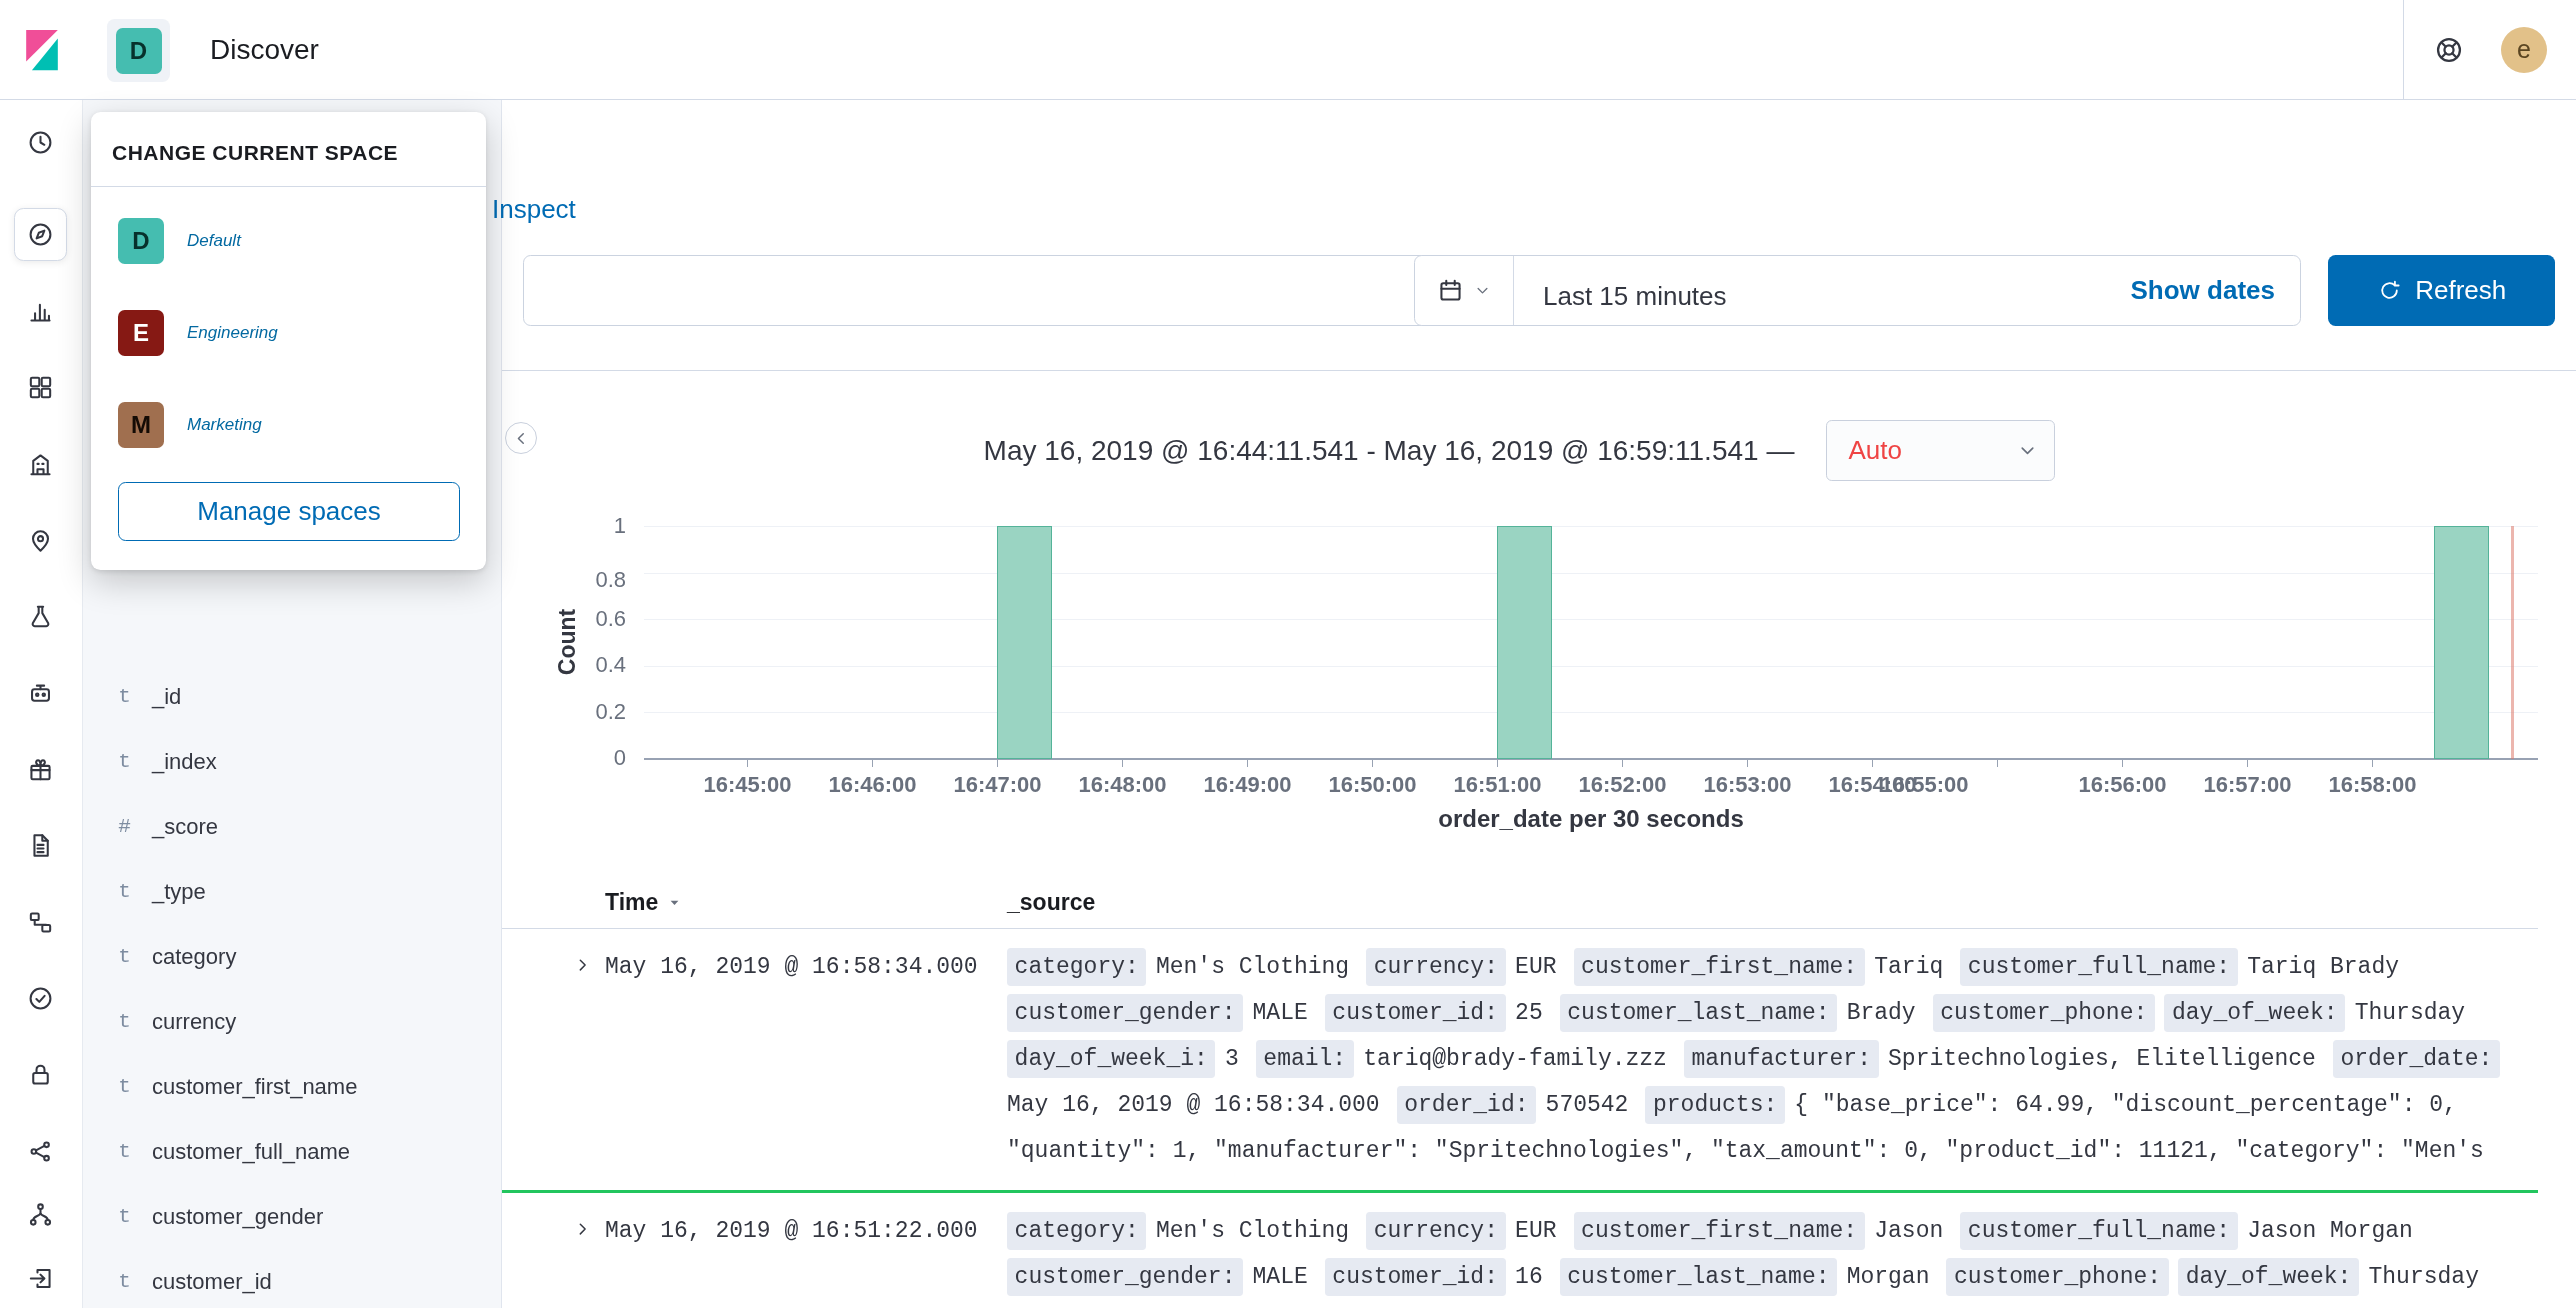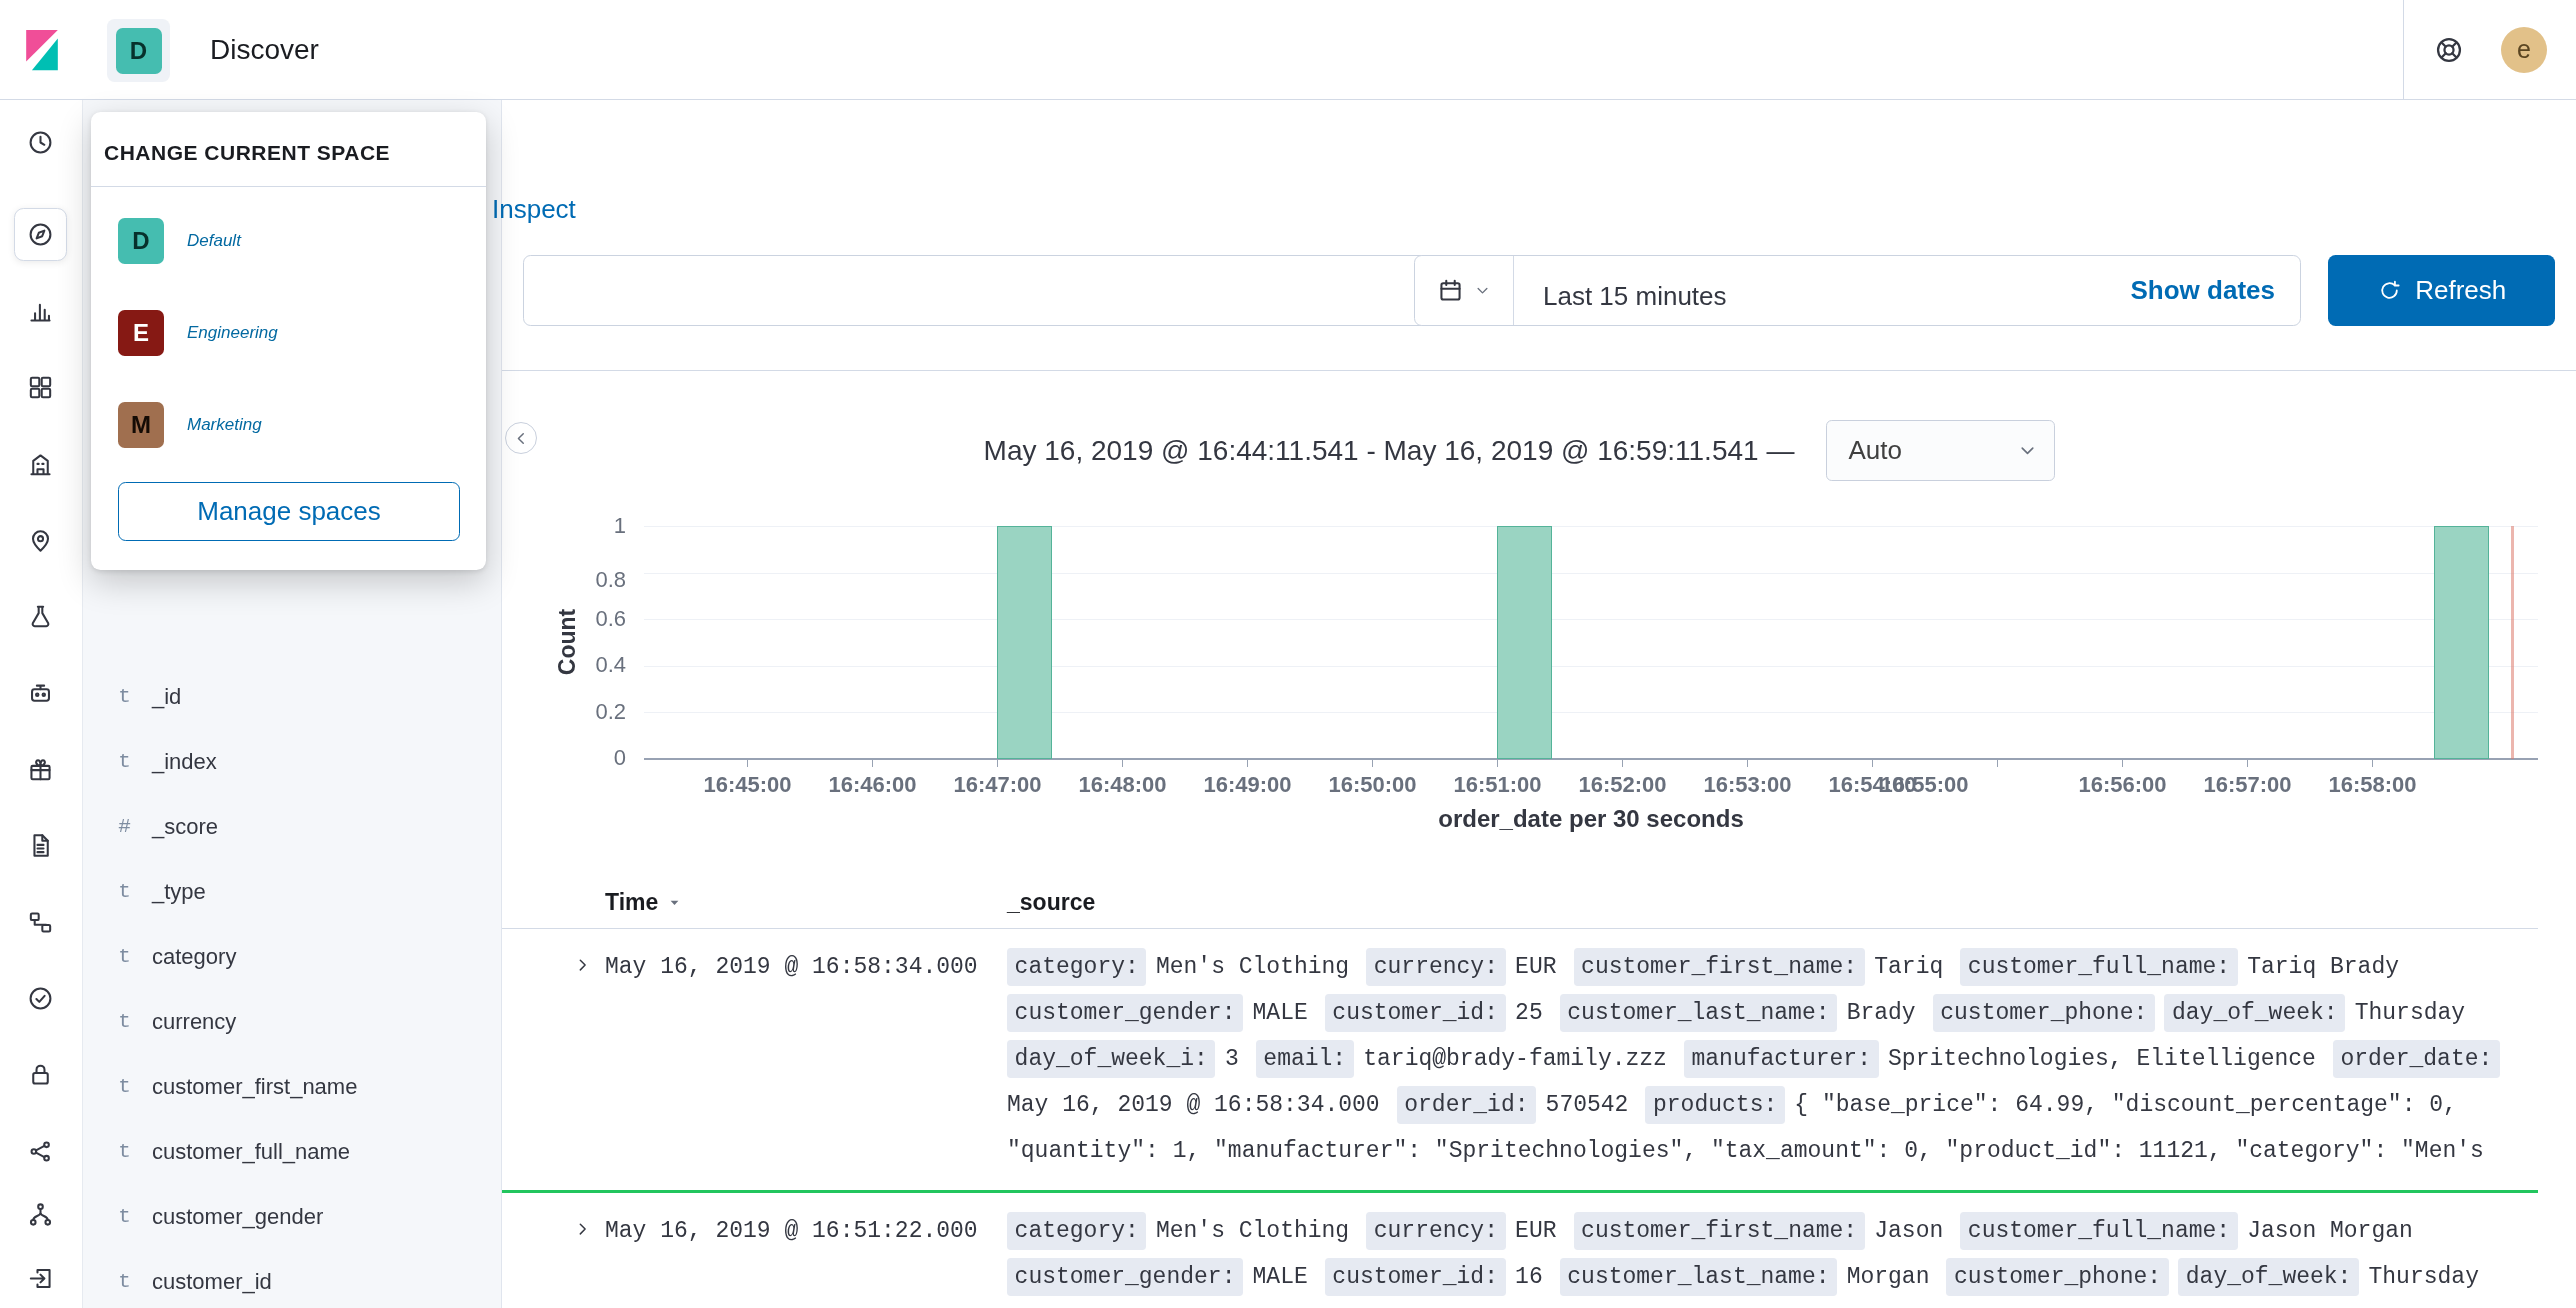--- a/index.html
+++ b/index.html
@@ -35,21 +35,21 @@
   .sidebar{position:absolute;left:82px;top:99px;width:419px;bottom:0;background:#F5F7FA;
            border-right:1px solid #E0E5EE;z-index:4;}
   .fields{position:absolute;left:0;right:0;top:565px;}
   .field-row{height:65px;display:flex;align-items:center;padding-left:32px;gap:17px;cursor:pointer;}
   .field-type{font-family:"Liberation Mono",monospace;font-size:21px;color:#7D8CA0;width:21px;text-align:center;}
   .field-name{font-size:22px;color:#343741;}
 
   
   .popover{position:absolute;left:91px;top:112px;width:395px;background:#fff;border-radius:9.5px;z-index:40;
            box-shadow:0 11.4px 34px rgba(0,0,0,.2),0 1.9px 5.7px rgba(0,0,0,.1);}
-  .popover-title{padding:29px 13px 21px;font-size:21px;font-weight:700;letter-spacing:0.5px;color:#1A1C21;
+  .popover-title{padding:29px 21px 21px;font-size:21px;font-weight:700;letter-spacing:0.5px;color:#1A1C21;
                  border-bottom:1px solid #D3DAE6;}
   .space-list{padding-top:7.6px;}
   .space-item{display:flex;align-items:center;gap:23px;padding:0 27px;height:92px;cursor:pointer;}
   .space-name{font-size:17px;color:#0369a1;font-style:italic;}
   .manage-btn{display:block;margin:11.4px 27px 29px;width:calc(100% - 53px);height:59px;cursor:pointer;
               border:1px solid #006BB4;border-radius:7.6px;background:#fff;color:#006BB4;
               font-size:26px;font-weight:500;font-family:"Liberation Sans",sans-serif;}
 
   
   .appmenu{position:absolute;left:492px;top:183px;height:52px;display:flex;align-items:center;z-index:5;}
@@ -71,21 +71,21 @@
 
   
   .collapse-btn{position:absolute;left:505px;top:422px;width:32px;height:32px;border-radius:50%;z-index:5;
                 border:1px solid #C9D0DD;background:#fff;color:#69707D;display:flex;align-items:center;
                 justify-content:center;cursor:pointer;padding:0;}
   .chart-header{position:absolute;left:501px;right:38px;top:420px;height:61px;display:flex;
                 align-items:center;justify-content:center;gap:32px;}
   .chart-title{font-size:28px;color:#343741;}
   .interval-select{width:229px;height:61px;border:1px solid #C9D0DD;border-radius:5.7px;background:#FBFCFD;
                    display:flex;align-items:center;justify-content:space-between;box-sizing:border-box;
-                   padding:0 15.3px 0 21px;font-size:26px;color:#404040;cursor:pointer;}
+                   padding:0 15.3px 0 21px;font-size:26px;color:#ef4444;cursor:pointer;}
   .ylabel{position:absolute;left:567px;top:642px;transform:translate(-50%,-50%) rotate(-90deg);
           font-size:23px;font-weight:700;color:#343741;}
   .plot{position:absolute;left:644px;top:526px;width:1894px;height:233px;}
   .gridline{position:absolute;left:0;right:0;height:1px;background:#EEF1F6;}
   .baseline{position:absolute;left:0;right:0;bottom:-1px;height:1.9px;background:#98A2B3;}
   .bar{position:absolute;bottom:0;box-sizing:border-box;border:1.9px solid;cursor:pointer;}
   .marker{position:absolute;top:0;bottom:0;width:2.9px;opacity:.55;}
   .ytick{position:absolute;width:95px;text-align:right;font-size:22px;color:#69707D;}
   .xtick{position:absolute;width:153px;text-align:center;font-size:22px;color:#69707D;font-weight:bold;}
   .tickmark{position:absolute;width:1px;height:7.6px;background:#98A2B3;}

